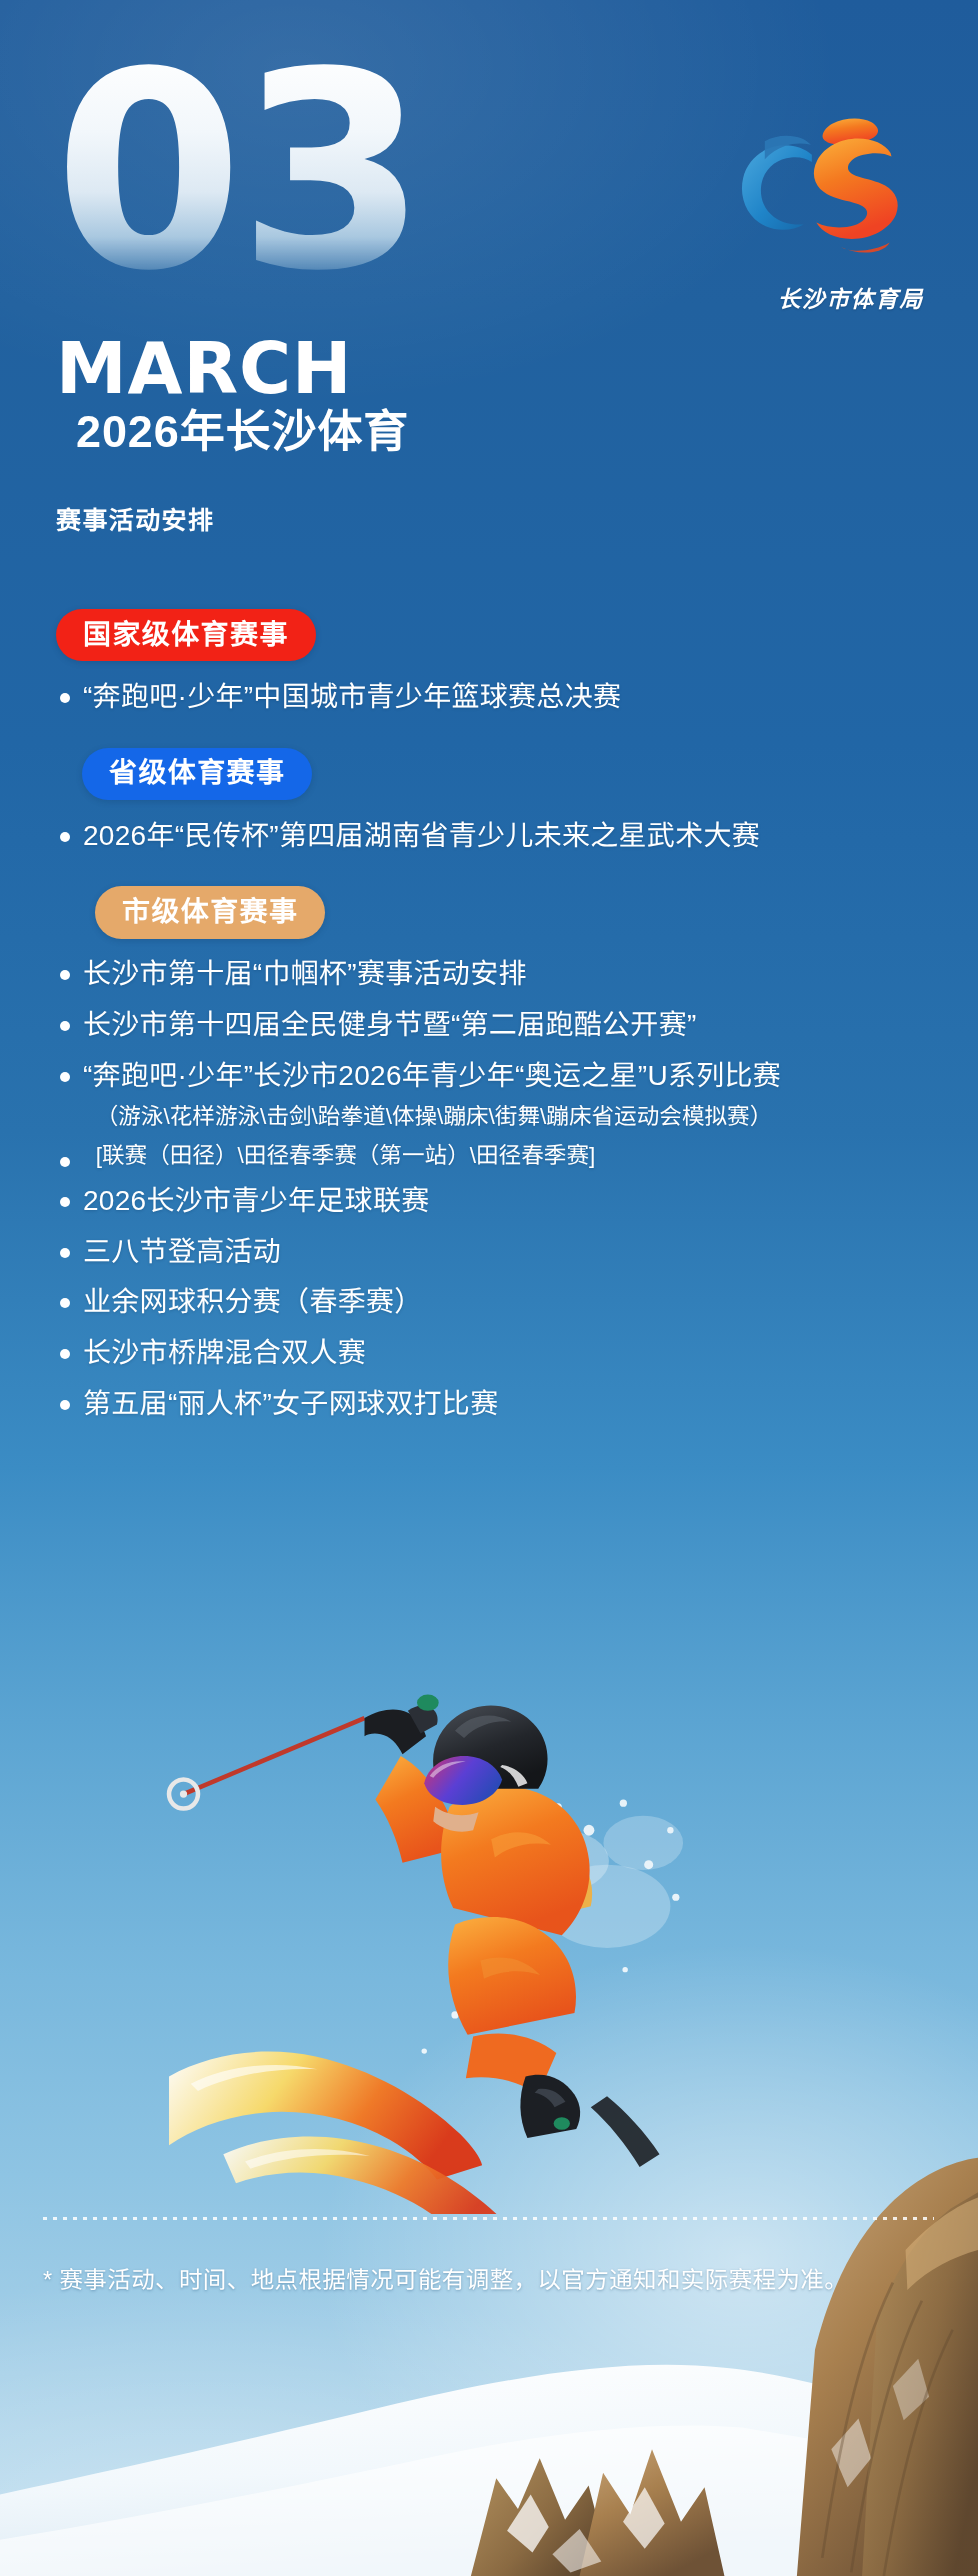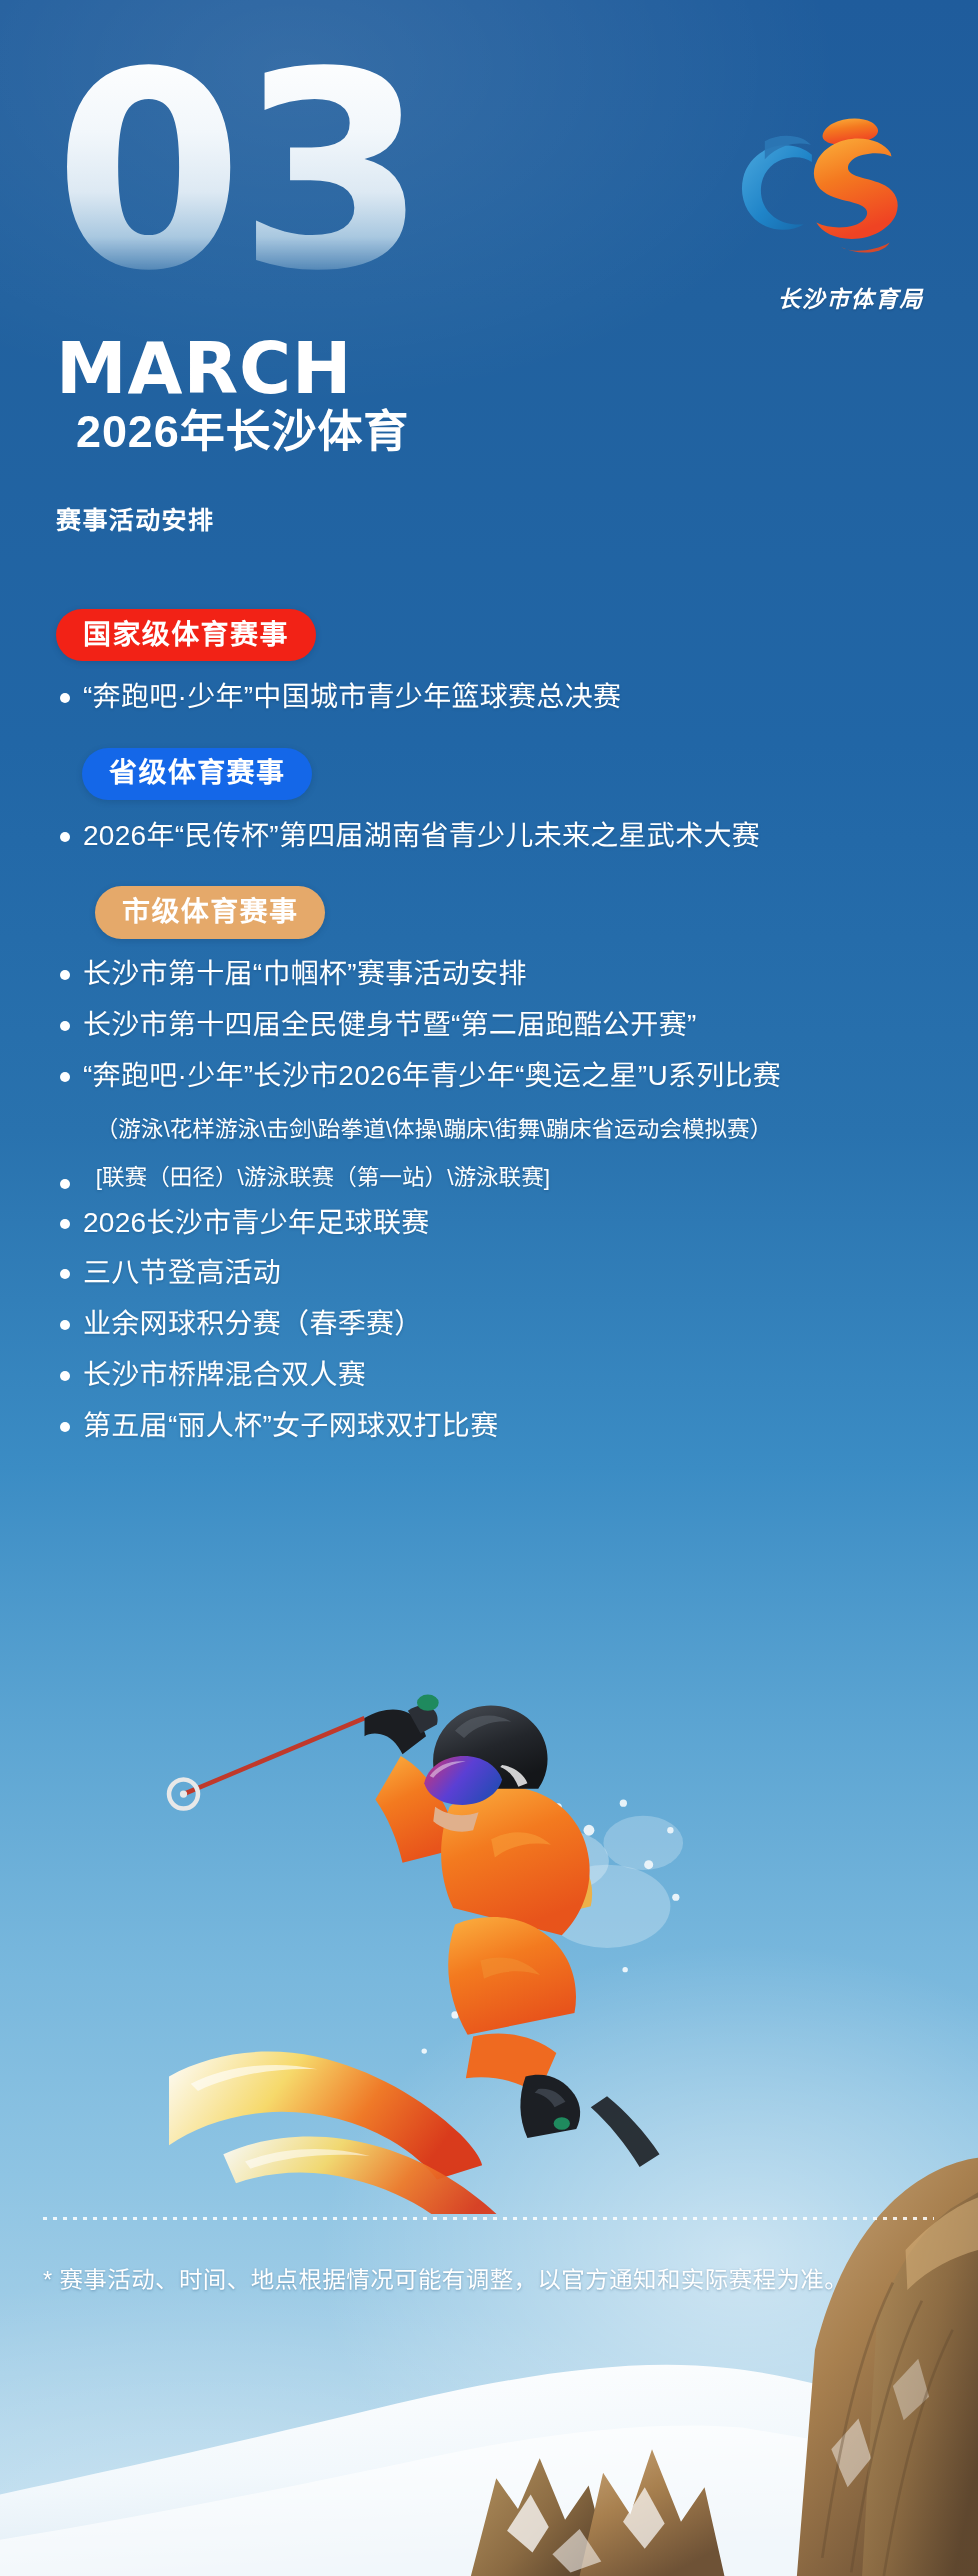--- a/index.html
+++ b/index.html
@@ -119,21 +119,21 @@
     content:"";
     position:absolute; left:3.6px; top:17px;
     width:10px; height:10px; border-radius:50%;
     background:#ffffff;
   }
   .item .sub{
     display:block;
     font-size:22.6px;
     line-height:1.38;
     letter-spacing:0;
-    margin-top:17px;
+    margin-top:4px;
     padding-left:12.7px;
     color:#ffffff;
   }
 
   
   .skier{ position:absolute; left:136px; top:1671px; width:562px; height:543px; }
 
   
   .mountain-layer{ position:absolute; left:0; bottom:0; width:978px; height:507px; }
 
@@ -224,21 +224,21 @@
         <div class="item">
           <span>长沙市第十四届全民健身节暨“第二届跑酷公开赛”</span>
         </div>
 
         <div class="item">
           <span>“奔跑吧·少年”长沙市2026年青少年“奥运之星”U系列比赛</span>
           <span class="sub">（游泳\花样游泳\击剑\跆拳道\体操\蹦床\街舞\蹦床省运动会模拟赛）</span>
         </div>
 
         <div class="item">
-          <span class="sub">[联赛（田径）\游泳联赛（第一站）\游泳联赛]</span>
+          <span class="sub">[联赛（田径）\田径春季赛（第一站）\田径春季赛]</span>
         </div>
 
         <div class="item">
           <span>2026长沙市青少年足球联赛</span>
         </div>
 
         <div class="item">
           <span>三八节登高活动</span>
         </div>
 

